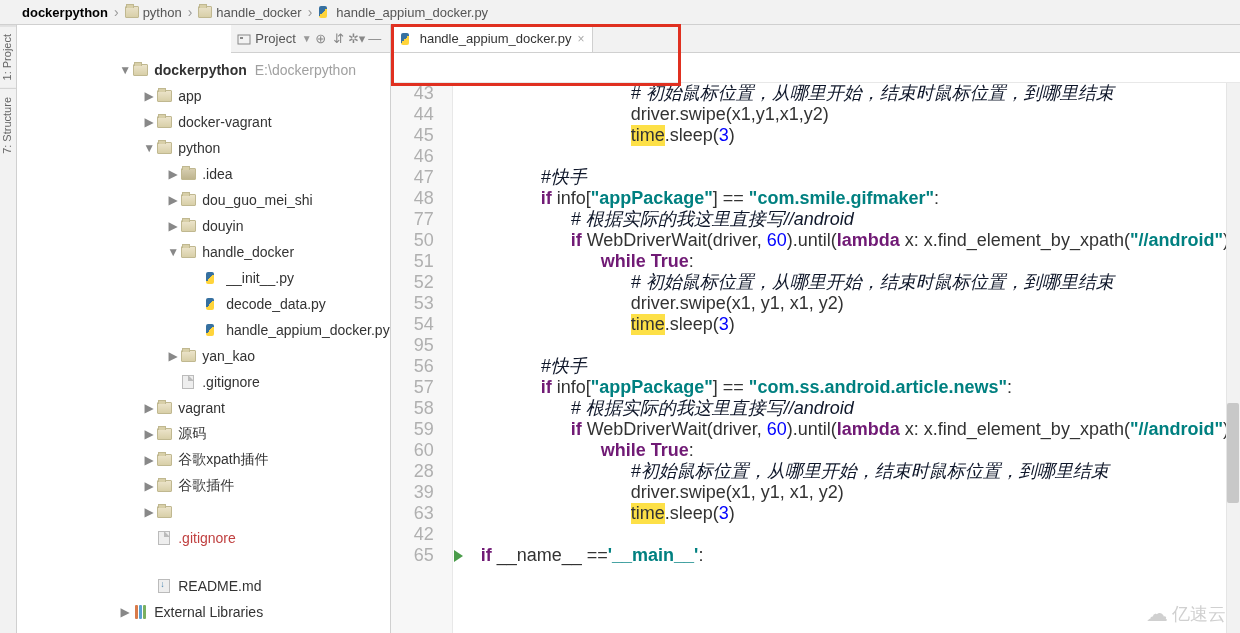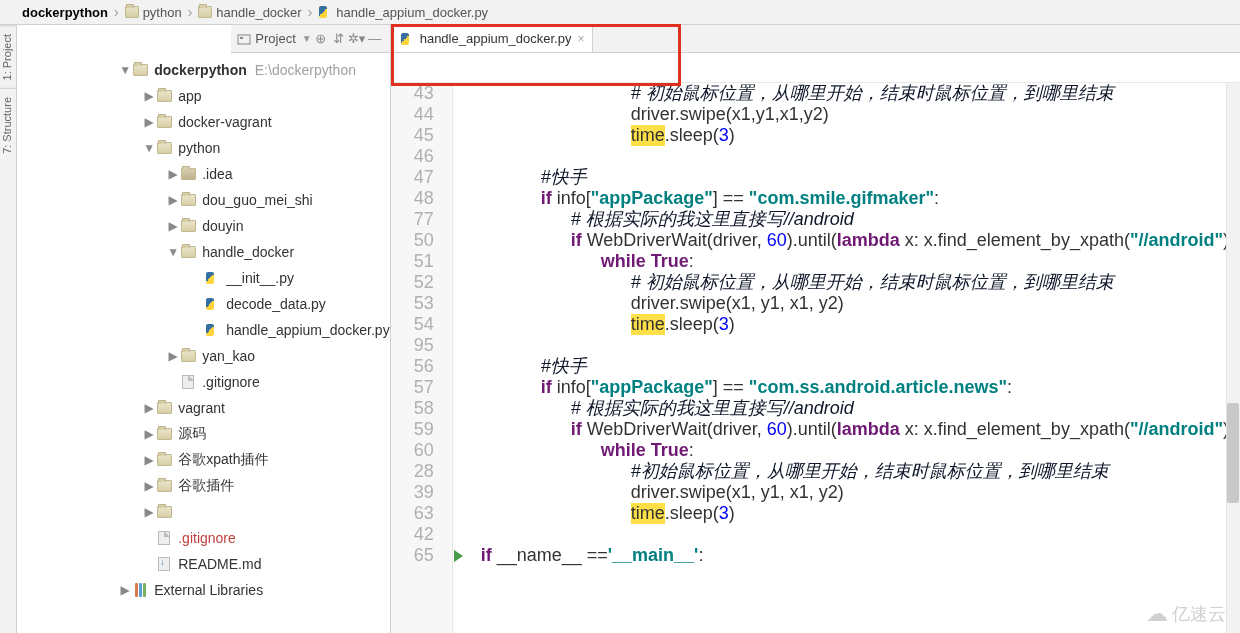--- a/index.html
+++ b/index.html
@@ -422,21 +422,21 @@
               <span class="folder-icon"></span>
             </span>
           </div>
           <div class="tree-row" style="padding-left: 30px;">
             <span class="arrow"></span>
             <span class="icon">
               <span class="file-icon"></span>
             </span>
             <span class="label red">.gitignore</span>
           </div>
-          <div class="tree-row" style="padding-left: 30px;">
+          <div class="tree-row" style="padding-left: 30px; margin-top: 22px;">
             <span class="arrow"></span>
             <span class="icon">
               <span class="md-icon"></span>
             </span>
             <span class="label">README.md</span>
           </div>
         </div>
       <div class="tree-row" style="padding-left:6px">
         <span class="arrow">▶</span>
         <span class="icon">

